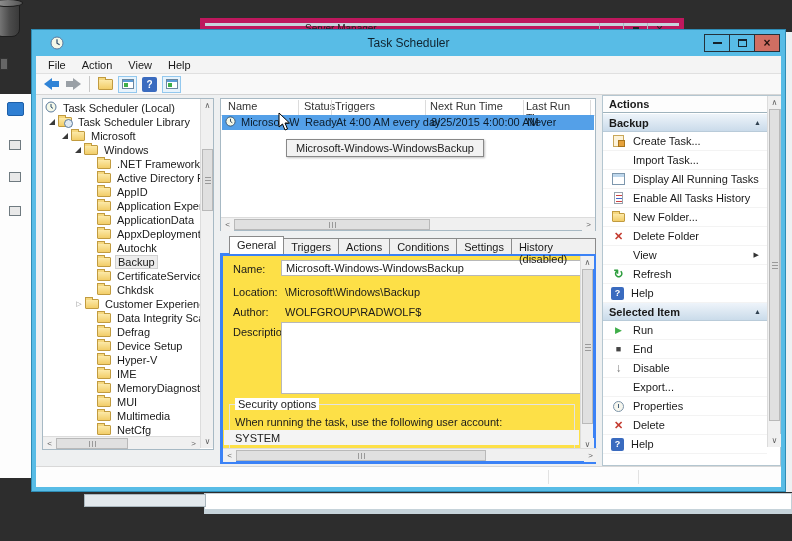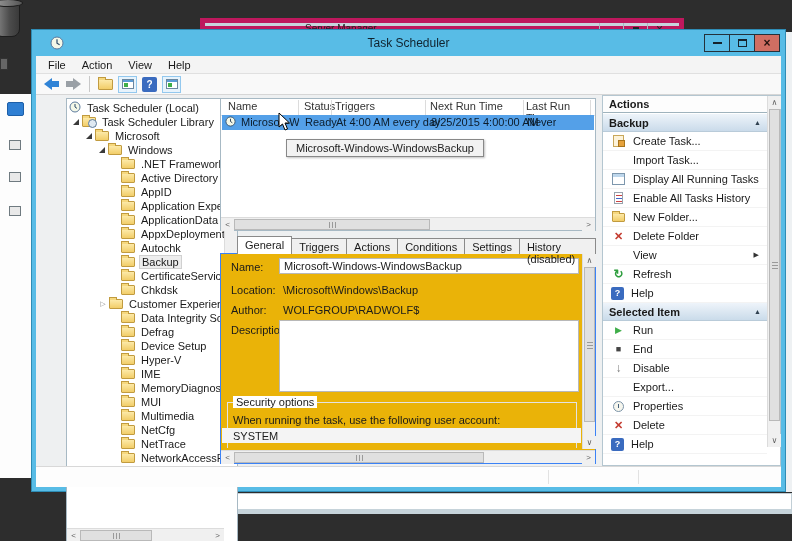--- a/index.html
+++ b/index.html
@@ -58,21 +58,21 @@
   .wicon { width:12px; height:10px; background:#fff; border:1px solid #6b87a0; position:relative; }
   .wicon::before { content:""; position:absolute; left:0; right:0; top:0; height:2px; background:#5b9bd5; }
   .wicon::after { content:""; position:absolute; left:1px; bottom:1px; width:4px; height:4px; background:#3fae49; }
   .helpbox { width:15px; height:15px; background:#3a6bbf; border-radius:2px; color:#fff; font-size:10px; font-weight:bold;
              display:flex; align-items:center; justify-content:center; }
 
   .content { position:relative; flex:1; background:#eef0f1; }
   .pane { position:absolute; background:#fff; border:1px solid #a7b9c4; }
 
   
-  .tree { left:6px; top:3px; width:172px; height:444px; overflow:hidden;margin-left:24px; }
+  .tree { left:6px; top:3px; width:172px; height:352px; overflow:hidden; }
   .tree-rows { position:absolute; left:0; top:2px; right:13px; }
   .trow { height:14px; display:flex; align-items:center; white-space:nowrap; overflow:hidden; }
   .d0{padding-left:2px;} .d1{padding-left:3px;} .d2{padding-left:16px;} .d3{padding-left:29px;} .d4{padding-left:42px;}
   .texp { width:12px; flex:none; display:flex; align-items:center; justify-content:center; }
   .texp.exp::before { content:""; width:0; height:0; border-bottom:6px solid #3a3a3a; border-left:6px solid transparent; }
   .texp.col::before { content:"▷"; font-size:7px; color:#888; }
   .tico { margin-right:4px; flex:none; }
   .lib { position:relative; }
   .lib::after { content:""; position:absolute; right:-2px; bottom:-2px; width:7px; height:7px; border-radius:50%;
                 background:#dfe9f2; border:1px solid #5b7a9d; }
@@ -95,24 +95,24 @@
   .lv-head { position:absolute; left:0; top:0; right:0; height:17px; border-bottom:1px solid #e3e3e3; }
   .lv-head span { position:absolute; top:1px; color:#333; }
   .coldiv { position:absolute; top:0; width:1px; height:15px; background:#dcdcdc; }
   .lv-row { position:absolute; left:1px; right:1px; top:16px; height:15px; background:#54a0e8; }
   .lv-row span { position:absolute; top:1px; color:#0c1c2b; white-space:nowrap; overflow:hidden; }
   .c-name{left:19px;width:58px;} .c-status{left:83px;} .c-trig{left:114px;} .c-next{left:209px;text-align:center;} .c-last{left:305px;}
   .row-ico { position:absolute; left:3px; top:1px; }
 
   
   .details { left:184px; top:141px; width:376px; height:228px; background:transparent; border:none; }
-  .tabs { position:absolute; left:18px; top:0; height:18px; display:flex; z-index:2; }
+  .tabs { position:absolute; left:10px; top:0; height:18px; display:flex; z-index:2; }
   .tab { border:1px solid #8a8a8a; border-bottom:none; background:#f0f0f0; padding:2px 7px 0 7px; height:16px; margin-top:2px; margin-left:-1px; }
   .tab.active { background:#fff; height:18px; margin-top:0; z-index:3; position:relative; }
-  .dbody { position:absolute; left:0; right:0; top:17px; bottom:0; background:#eab308; border:1px solid #3b82f6; }
+  .dbody { position:absolute; left:0; right:0; top:17px; bottom:0; background:#fde047; border:3px solid #3b82f6; }
   .flabel { position:absolute; left:10px; color:#1a1a1a; }
   .fbox { position:absolute; left:58px; width:300px; border:1px solid #b8b8b8; background:#fff; padding:1px 4px; }
   .fval { position:absolute; left:62px; }
   .secline { position:absolute; left:6px; right:18px; top:148px; height:46px; border:1px solid #e3e3e3; border-bottom:none; }
   .seclabel { position:absolute; left:12px; top:142px; background:#fff; padding:0 3px; }
   .sysband { position:absolute; left:1px; right:14px; top:174px; height:15px; background:#f4f4f4; }
 
   
   .actions { left:566px; top:0; width:179px; height:371px; border:1px solid #b4c6d0; }
   .actions-title { height:17px; font-weight:bold; padding:2px 6px; border-bottom:1px solid #9fb3bd; background:#fdfdfd; }

